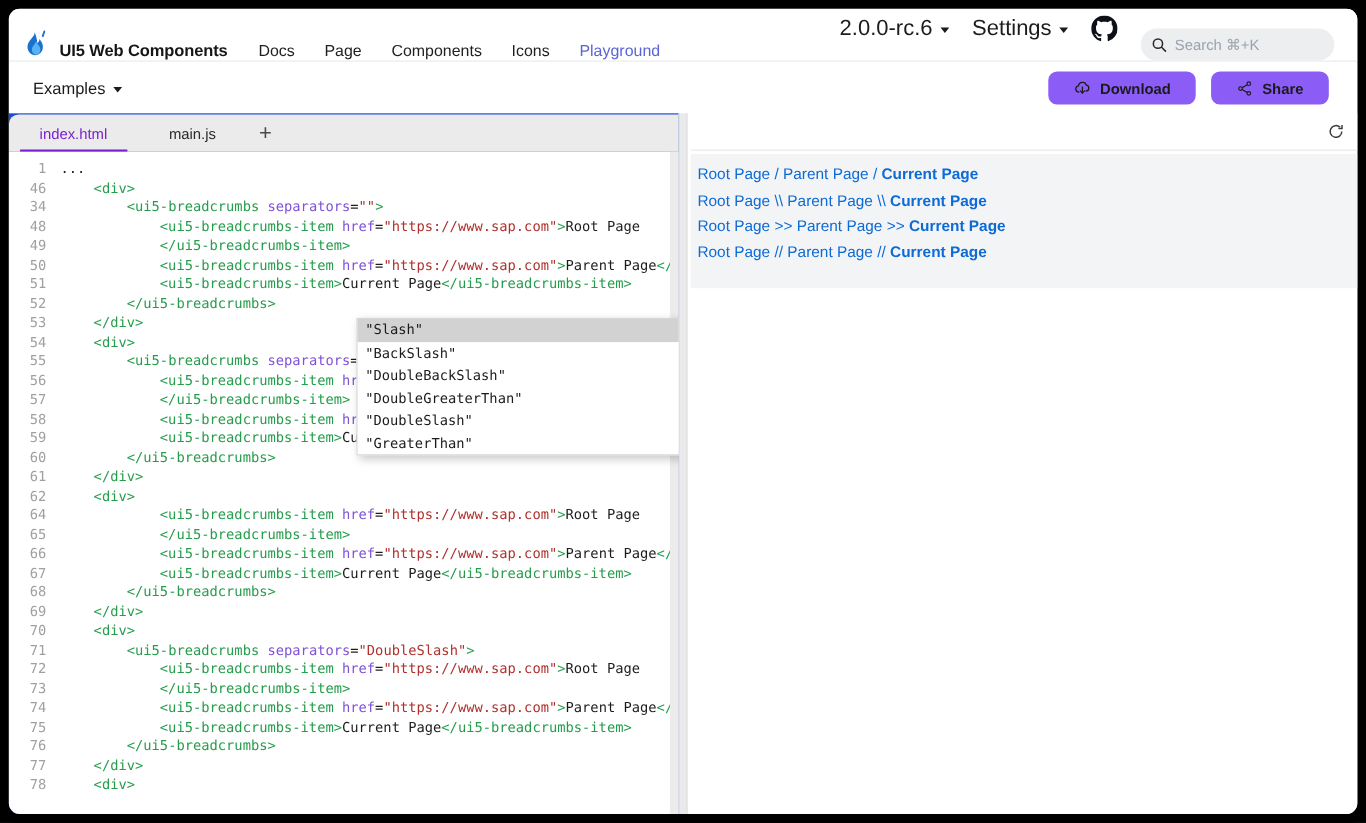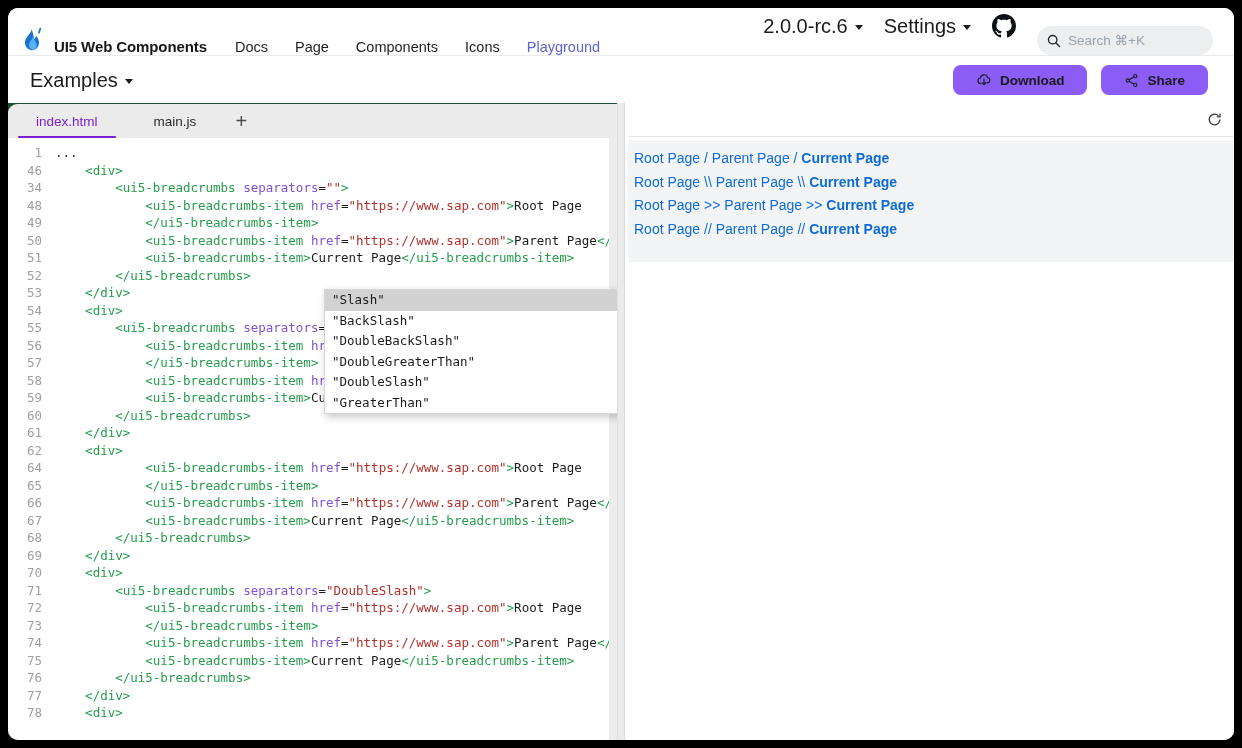--- a/index.html
+++ b/index.html
@@ -18,27 +18,27 @@
   .dd { display:flex; align-items:center; font-size:20px; color:#1b1b1b; cursor:pointer; }
   .caret { width:0; height:0; border-left:4.5px solid transparent; border-right:4.5px solid transparent; border-top:5.5px solid #1b1b1b; margin-left:7px; margin-top:2px; }
   .gh { width:24px; height:24px; cursor:pointer; }
   .search-pill { width:176px; height:29px; border-radius:15px; background:#eceef0; display:flex; align-items:center; padding:0 10px;margin-top:29px; }
   .search-pill svg { flex:none; margin-right:7px; }
   .search-input { border:none; outline:none; background:transparent; font-size:13.5px; color:#333; width:100%; font-family:"Liberation Sans", sans-serif; }
   .search-input::placeholder { color:#9aa3ad; }
 
   
   .toolbar { position:absolute; left:0; top:49px; width:100%; height:46px; background:#fff; display:flex; align-items:center; }
-  .examples { margin-left:22px; font-size:20px; font-weight:500; color:#1b1b1b; display:flex; align-items:center; cursor:pointer; }
+  .examples { margin-left:22px; font-size:15px; font-weight:500; color:#1b1b1b; display:flex; align-items:center; cursor:pointer; }
   .toolbar-right { margin-left:auto; margin-right:26px; display:flex; gap:14px; }
   .tbtn { height:30px; background:#8b5cf6; border:none; border-radius:8px; display:flex; align-items:center; gap:8px; padding:0 23px; font-size:13.5px; font-weight:600; color:#1b1b1b; cursor:pointer; font-family:"Liberation Sans", sans-serif; }
 
   
   .main { position:absolute; left:0; top:95px; width:100%; bottom:0; }
-  .editor-pane { position:absolute; left:0; top:0; width:609px; height:100%; background:#14532d; overflow:hidden; }
+  .editor-pane { position:absolute; left:0; top:0; width:609px; height:100%; background:#1d4ed8; overflow:hidden; }
   .splitter { position:absolute; left:609px; top:0; width:8px; height:100%; background:#eaeaea; border-left:1px solid #dedede; border-right:1px solid #dedede; cursor:col-resize; }
   .preview-pane { position:absolute; left:620px; top:0; right:0; height:100%; background:#fff; }
 
   
   .tabbar { position:absolute; left:0; top:1px; width:100%; height:34px; background:#ebebeb; border-top-left-radius:9px; display:flex; align-items:stretch; }
   .tab { position:relative; display:flex; align-items:center; justify-content:center; padding:0 28px; font-size:13.5px; color:#2b2b2b; cursor:pointer; }
   .tab.active { color:#7a1fd2; }
   .tab.active .tab-underline { position:absolute; left:10px; right:10px; bottom:0; height:2.5px; background:#7a1fd2; border-radius:2px; }
   .add-tab { width:34px; display:flex; align-items:center; justify-content:center; font-size:20px; font-weight:300; color:#4a4a4a; cursor:pointer; }
   .code-area { position:absolute; left:0; top:35px; width:100%; bottom:0; background:#fff; padding-top:6px; overflow:hidden; cursor:text; }

